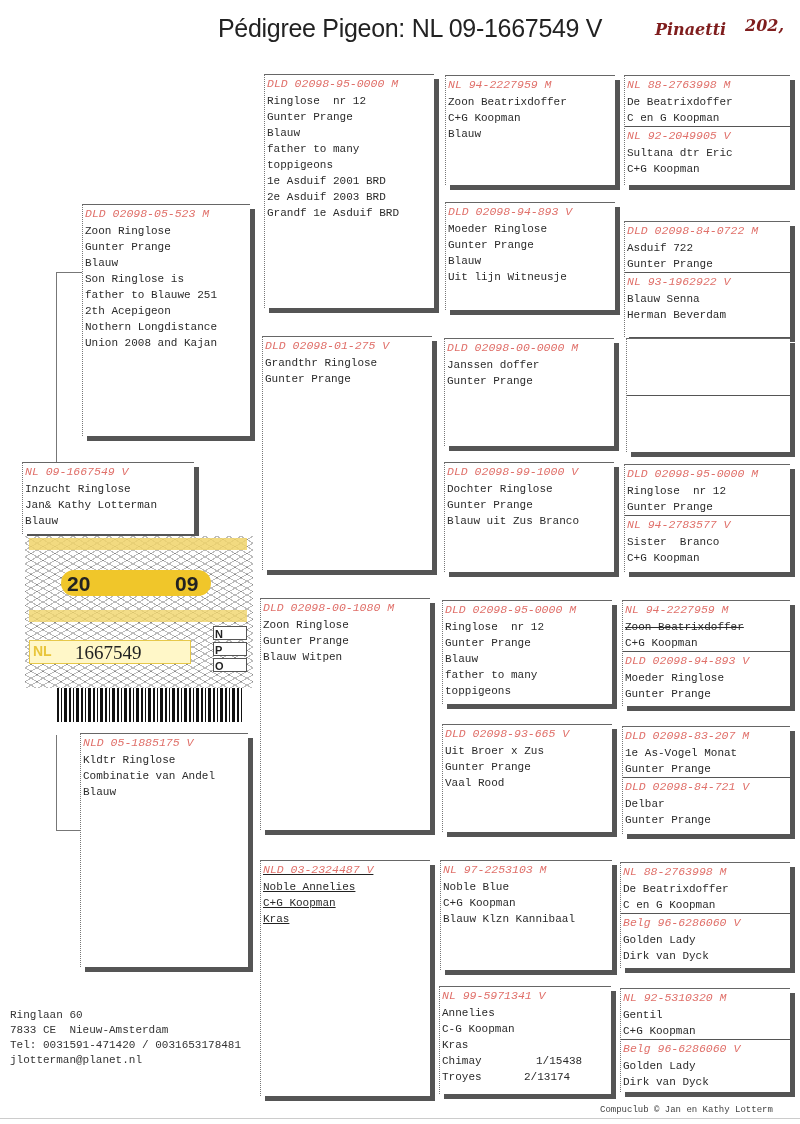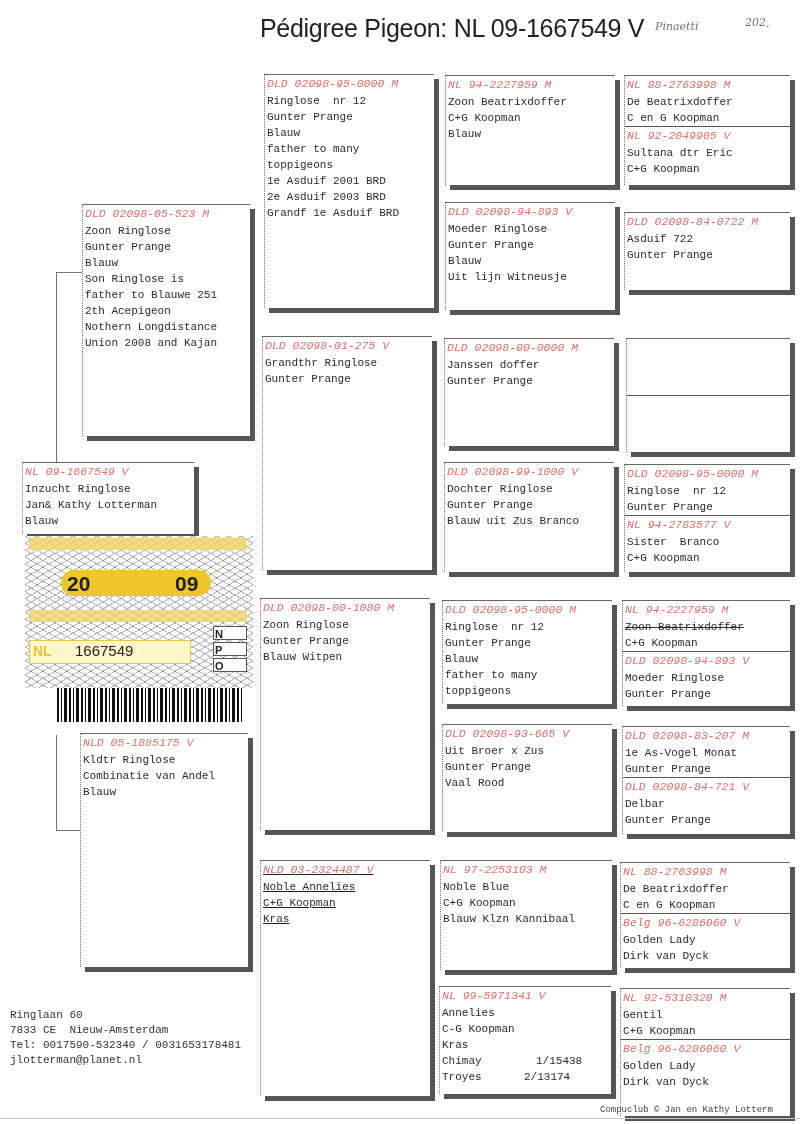--- a/index.html
+++ b/index.html
@@ -1,34 +1,34 @@
 <!DOCTYPE html>
 <html><head>
 <meta charset="utf-8">
 <style>
   html, body { margin:0; padding:0; background:#ffffff; }
   body { width:800px; height:1124px; position:relative; overflow:hidden; font-family:"Liberation Mono","DejaVu Sans Mono",monospace; color:#222; }
-  .title { position:absolute; left:218px; top:14px; font-family:"Liberation Sans","DejaVu Sans",sans-serif; font-size:25px; color:#222; letter-spacing:-0.3px; white-space:nowrap;margin-left:42px; }
-  .hand { position:absolute; font-family:"DejaVu Serif",serif; font-style:italic; color:#737373; font-size:11px; }
+  .title { position:absolute; left:218px; top:14px; font-family:"Liberation Sans","DejaVu Sans",sans-serif; font-size:25px; color:#222; letter-spacing:-0.3px; white-space:nowrap; }
+  .hand { position:absolute; font-family:"DejaVu Serif",serif; font-style:italic; color:#7f1d1d; font-size:16px;font-weight:bold; }
   .card { position:absolute; background:#fff; border-top:1px solid #666; border-left:1px dotted #777; box-shadow: 5px 5px 0 #555; box-sizing:border-box; }
   .ring { display:block; font-family:"Liberation Mono","DejaVu Sans Mono",monospace; font-style:italic; color:#e0706a; font-size:11.5px; line-height:14px; padding:2px 4px 2px 2px; white-space:nowrap; border-bottom:0; }
   .line { display:block; font-size:11px; line-height:16px; padding-left:2px; white-space:pre; color:#2a2a2a; }
   .split { border-top:1px solid #555; }
   .connector { position:absolute; border-left:1px solid #777; }
   .hline { position:absolute; border-top:1px solid #777; }
   .card-photo { position:absolute; left:25px; top:536px; width:228px; height:152px; background:
       repeating-linear-gradient(30deg, #fff 0 5px, #bbb 5px 6px),
       repeating-linear-gradient(-30deg, #fff 0 5px, #bbb 5px 6px); background-blend-mode:multiply; }
   .card-photo .banner { position:absolute; left:4px; top:2px; width:218px; height:12px; background:#f0d46a; opacity:.85; }
   .card-photo .pill { position:absolute; left:36px; top:34px; width:150px; height:26px; background:#f0c62a; border-radius:14px; }
   .card-photo .yr { position:absolute; top:36px; font-family:"Liberation Sans",sans-serif; font-weight:bold; font-size:21px; color:#222; }
   .card-photo .mid { position:absolute; left:4px; top:74px; width:218px; height:12px; background:#f0d46a; opacity:.8; }
   .card-photo .numbox { position:absolute; left:4px; top:104px; width:160px; height:22px; background:#fff7c8; border:1px solid #e6c84a; }
   .card-photo .nl { position:absolute; left:8px; top:107px; font-family:"Liberation Sans",sans-serif; font-weight:bold; font-size:14px; color:#e8c53a; }
-  .card-photo .num { position:absolute; left:50px; top:106px; font-family:Liberation Sans, sans-serif; font-size:15px; color:#222; }
+  .card-photo .num { position:absolute; left:50px; top:106px; font-family:Liberation Serif, serif; font-size:19px; color:#222; }
   .card-photo .npv { position:absolute; left:188px; width:34px; height:14px; background:#fff; border:1px solid #555; font-family:"Liberation Sans",sans-serif; font-size:11px; font-weight:bold; color:#222; line-height:14px; padding-left:1px; box-sizing:border-box; }
   .barcode { position:absolute; left:57px; top:688px; width:186px; height:34px; background: repeating-linear-gradient(90deg, #111 0 2px, #fff 2px 4px, #111 4px 5px, #fff 5px 7px, #111 7px 10px, #fff 10px 12px); }
   .owner { position:absolute; left:10px; top:1008px; }
   .owner-name { font-family:"Liberation Mono","DejaVu Sans Mono",monospace; font-weight:bold; font-size:15.5px; color:#222; display:block; margin-bottom:4px; }
   .owner-line { font-size:11px; line-height:15px; display:block; color:#333; white-space:pre; }
   .footer { position:absolute; left:600px; top:1105px; font-size:9px; font-family:"Liberation Mono",monospace; color:#444; white-space:nowrap; }
   .dline { position:absolute; left:0; top:1118px; width:800px; border-top:1px solid #ccc; }
   .tabrow { display:block; font-size:11px; line-height:16px; padding-left:2px; white-space:pre; color:#2a2a2a; }
 </style>
 </head>
@@ -171,25 +171,30 @@
     <span class="ring">NL 88-2763998 M</span>
     <span class="line">De Beatrixdoffer</span>
     <span class="line">C en G Koopman</span>
   </div>
   <div class="split">
     <span class="ring">NL 92-2049905 V</span>
     <span class="line">Sultana dtr Eric</span>
     <span class="line">C+G Koopman</span>
   </div>
 </div>
-<div class="card" style="left:624px;top:212px;width:166px;height:78px;">
+<div class="card" style="left:624px;top:221px;width:166px;height:116px;">
   <div>
     <span class="ring">DLD 02098-84-0722 M</span>
     <span class="line">Asduif 722</span>
     <span class="line">Gunter Prange</span>
+  </div>
+  <div class="split">
+    <span class="ring">NL 93-1962922 V</span>
+    <span class="line">Blauw Senna</span>
+    <span class="line">Herman Beverdam</span>
   </div>
 </div>
 <div class="card" style="left:626px;top:338px;width:164px;height:114px;">
   <div style="height:56px;"></div>
   <div class="split" style="height:56px;"></div>
 </div>
 <div class="card" style="left:624px;top:464px;width:166px;height:108px;">
   <div>
     <span class="ring">DLD 02098-95-0000 M</span>
     <span class="line">Ringlose  nr 12</span>
@@ -230,34 +235,34 @@
     <span class="ring">NL 88-2763998 M</span>
     <span class="line">De Beatrixdoffer</span>
     <span class="line">C en G Koopman</span>
   </div>
   <div class="split">
     <span class="ring">Belg 96-6286060 V</span>
     <span class="line">Golden Lady</span>
     <span class="line">Dirk van Dyck</span>
   </div>
 </div>
-<div class="card" style="left:620px;top:988px;width:170px;height:128px;">
+<div class="card" style="left:620px;top:988px;width:170px;height:104px;">
   <div>
     <span class="ring">NL 92-5310320 M</span>
     <span class="line">Gentil</span>
     <span class="line">C+G Koopman</span>
   </div>
   <div class="split">
     <span class="ring">Belg 96-6286060 V</span>
     <span class="line">Golden Lady</span>
     <span class="line">Dirk van Dyck</span>
   </div>
 </div>
 
 <div class="owner">
   <span class="owner-line">Ringlaan 60</span>
   <span class="owner-line">7833 CE  Nieuw-Amsterdam</span>
-  <span class="owner-line">Tel: 0017590-532340 / 0031653178481</span>
+  <span class="owner-line">Tel: 0031591-471420 / 0031653178481</span>
   <span class="owner-line">jlotterman@planet.nl</span>
 </div>
 
 <div class="footer">Compuclub © Jan en Kathy Lotterm</div>
 <div class="dline"></div>
 
 </body></html>

